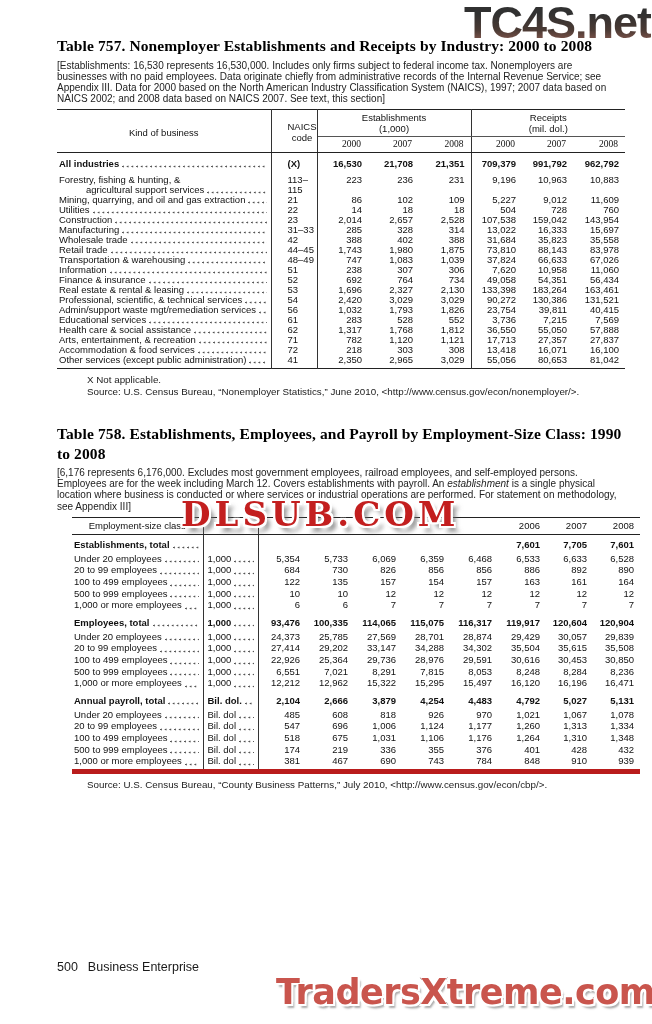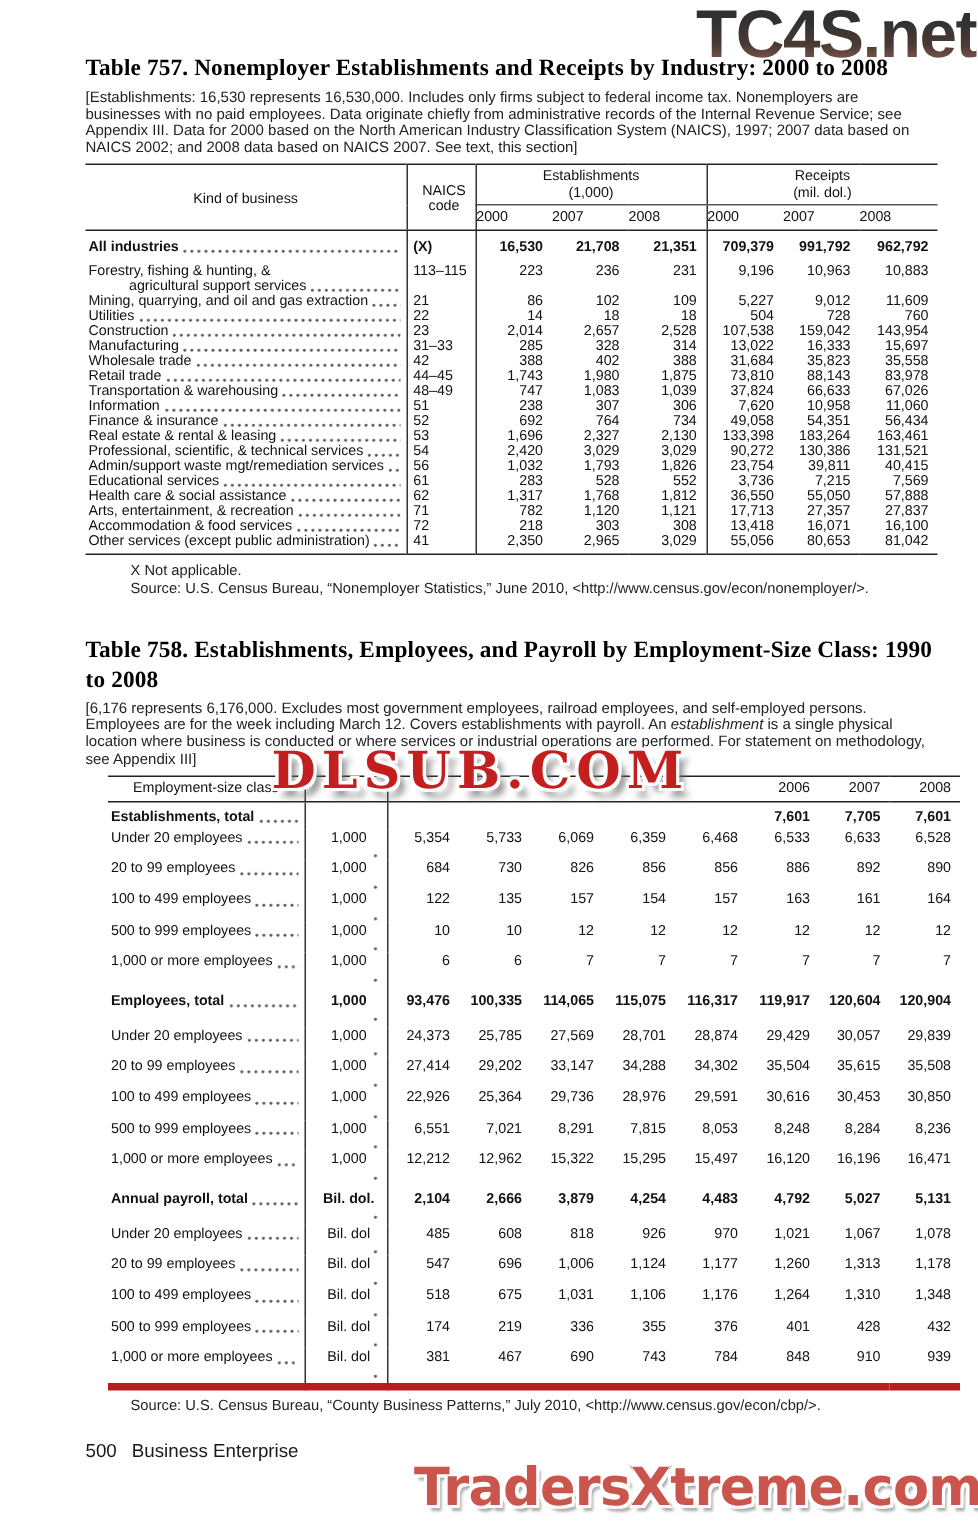--- a/index.html
+++ b/index.html
@@ -20,21 +20,21 @@
   .t758{border-top:1px solid #222;border-bottom:5px solid #b91c1c;margin-left:15px;}
   th{font-weight:normal;font-size:9.5px;padding:0;}
   td{padding:0;vertical-align:top;}
 
   .c-naics{border-left:1px solid #333;border-right:1px solid #333;}
   .vb{border-left:1px solid #333;}
   .c-unit{border-left:1px solid #333;border-right:1px solid #333;}
 
   .t757 .h1 th{vertical-align:middle;text-align:center;line-height:10.5px;padding-top:3px;}
   .t757 .grp{border-bottom:1px solid #555;padding-bottom:2px;margin-left:20px;}
-  .t757 .h2 th{text-align:left;padding:2px 7px 3px 0;border-bottom:1.4px solid #222;}
+  .t757 .h2 th{text-align:right;padding:2px 7px 3px 0;border-bottom:1.4px solid #222;font-family:Liberation Serif, serif;}
   .t757 .h1 .c-rowspan{border-bottom:1.4px solid #222;}
 
   .t758 thead th{border-bottom:1.2px solid #222;padding:2px 0 3px;}
   .t758 thead .c-lblh{text-align:center;}
   .t758 thead .yh{text-align:right;padding-right:6px;}
 
   .num{text-align:right;padding-right:6px;white-space:nowrap;}
   .bold, .totb td, tr.total td{font-weight:bold;}
   .totb td{padding-top:5px;padding-bottom:4px;}
   tr.total td{padding-top:4px;padding-bottom:3px;}
@@ -47,23 +47,23 @@
 
   .c-lbl{padding-left:2px;overflow:hidden;}
   .lline{display:flex;align-items:flex-start;overflow:hidden;}
   .ltxt{white-space:nowrap;}
   .leader{flex:1 1 auto;min-width:5px;height:9px;margin:0 4px 0 3px;align-self:flex-end;
           background-image:radial-gradient(circle at 1.2px 6.5px,#555 .8px,transparent 1.15px);
           background-size:4.7px 9px;background-repeat:repeat-x;}
   .l2 .ltxt{padding-left:7px;margin-left:20px;}
   .l2:has(.ltxt:empty){display:none;}
   .lblwrap:has(.l2 .ltxt:not(:empty)) .ld1{display:none;}
-  .unitwrap{display:flex;align-items:center;padding-left:4px;overflow:hidden;flex-direction:column;}
+  .unitwrap{display:flex;align-items:flex-end;padding-left:4px;overflow:hidden;}
   .unitwrap:has(.ltxt:empty) .leader{display:none;}
-  .t757 .c-naics{padding-left:4px;}
+  .t757 .c-naics{padding-left:16px;}
 
   .fnotes{margin:5px 0 0 30px;}
   .fnote{font-size:9.8px;line-height:11.5px;margin:0;color:#222;}
 
   .page-id{position:absolute;left:57px;top:948px;font-size:12.5px;color:#1a1a1a;margin-top:12px;}
   .page-id .num-part{margin-right:10px;}
   .credit{position:absolute;right:27px;top:966px;font-size:10.3px;color:#222;}
 
   .wm{position:absolute;z-index:6;white-space:nowrap;}
   .wm-top{top:0;right:1px;font-family:"Liberation Sans",sans-serif;font-weight:bold;
@@ -871,21 +871,21 @@
                 <span class="leader"></span>
               </span>
     </td>
     <td class="num">547</td>
     <td class="num">696</td>
     <td class="num">1,006</td>
     <td class="num">1,124</td>
     <td class="num">1,177</td>
     <td class="num">1,260</td>
     <td class="num">1,313</td>
-    <td class="num">1,178</td>
+    <td class="num">1,334</td>
   </tr>
 
   <tr>
     <td class="c-lbl">
       <span class="lline">
                 <span class="ltxt">100 to 499 employees</span>
                 <span class="leader"></span>
               </span>
     </td>
     <td class="c-unit">

